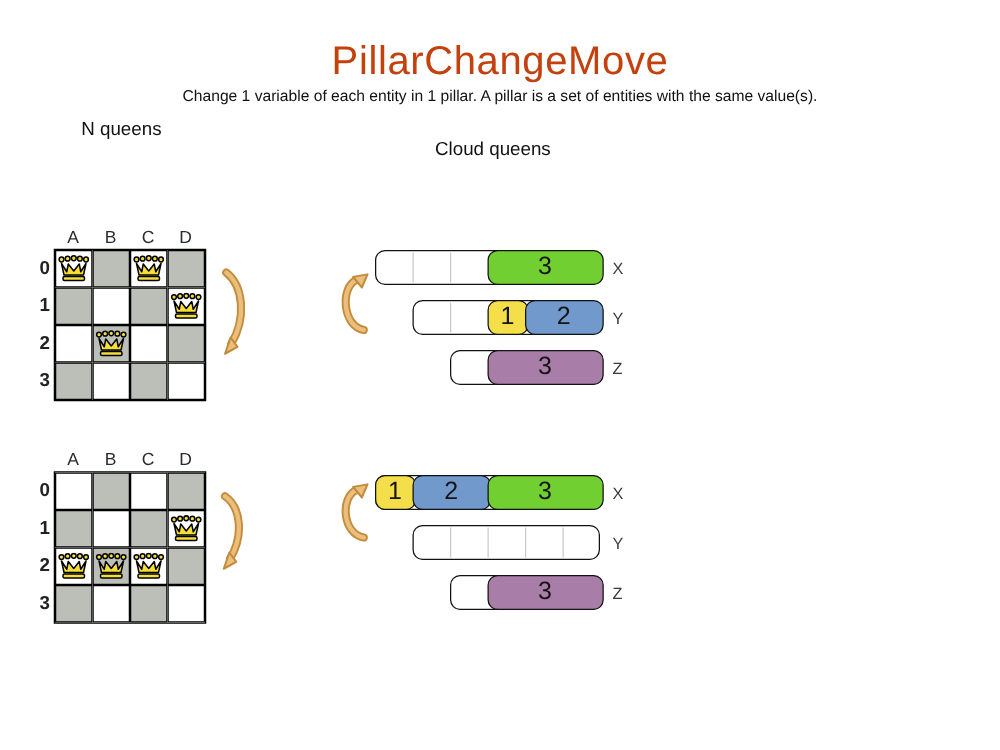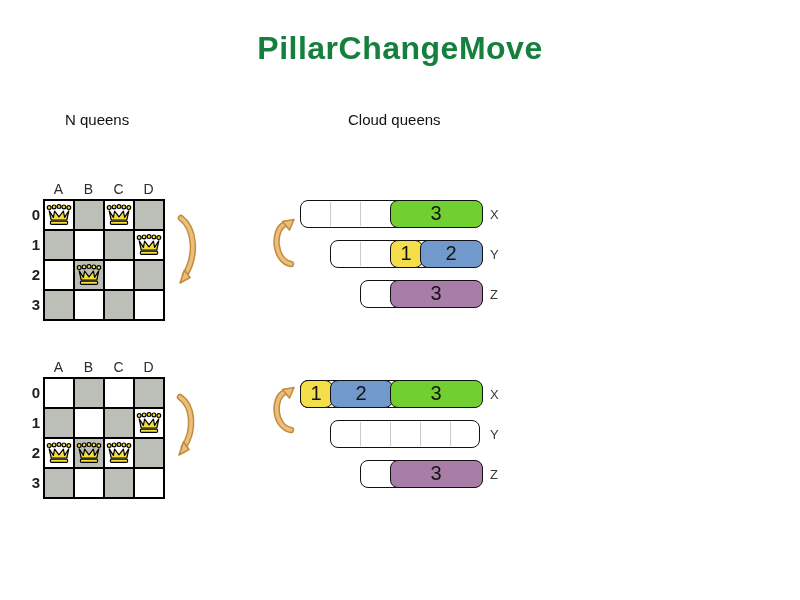--- a/index.html
+++ b/index.html
@@ -1,20 +1,20 @@
 <!DOCTYPE html>
 <html><head>
 <meta charset="utf-8">
 <style>
   * { margin:0; padding:0; box-sizing:border-box; }
   html,body { background:#ffffff; font-family:"Liberation Sans", sans-serif; }
   #scene { position:relative; width:800px; height:600px; background:#fff; overflow:hidden; }
 
   .title { position:absolute; left:0; top:30px; width:100%; text-align:center;
-           font-size:32px; color:#15803d; font-weight:700; letter-spacing:0.5px; }
+           font-size:32px; color:#c2410c; font-weight:400; letter-spacing:0.5px; }
   .subtitle { position:absolute; left:0; top:70px; width:100%; text-align:center;
               font-size:12.5px; color:#111; }
   .section-label { position:absolute; font-size:15px; color:#111; }
 
   
   .board { position:absolute; width:121.5px; height:121.5px; border:1.5px solid #000; background:#fff; }
   .cell { position:absolute; width:30px; height:30px; border:0.75px solid #000;
           display:flex; align-items:center; justify-content:center; }
   .cell.dark { background:#bcbfb8; }
   .cell.light { background:#ffffff; }
@@ -33,22 +33,23 @@
 
   .arrow-svg { position:absolute; }
   .queen-svg { display:block; }
 </style>
 </head>
 <body>
 
 <div id="scene">
 
   <div class="title">PillarChangeMove</div>
-
-  <div class="section-label" style="left:65px; top:111px;">N queens</div>
+  <div class="subtitle">Change 1 variable of each entity in 1 pillar. A pillar is a set of entities with the same value(s).</div>
+
+  <div class="section-label" style="left:65px; top:95px;">N queens</div>
   <div class="section-label" style="left:348px; top:111px;">Cloud queens</div>
 
   <div id="boards-root">
       <div class="col-label" style="left: 44px; top: 181px;">A</div>
       <div class="col-label" style="left: 74px; top: 181px;">B</div>
       <div class="col-label" style="left: 104px; top: 181px;">C</div>
       <div class="col-label" style="left: 134px; top: 181px;">D</div>
       <div class="row-label" style="left: 22px; top: 206px;">0</div>
       <div class="row-label" style="left: 22px; top: 236px;">1</div>
       <div class="row-label" style="left: 22px; top: 266px;">2</div>

